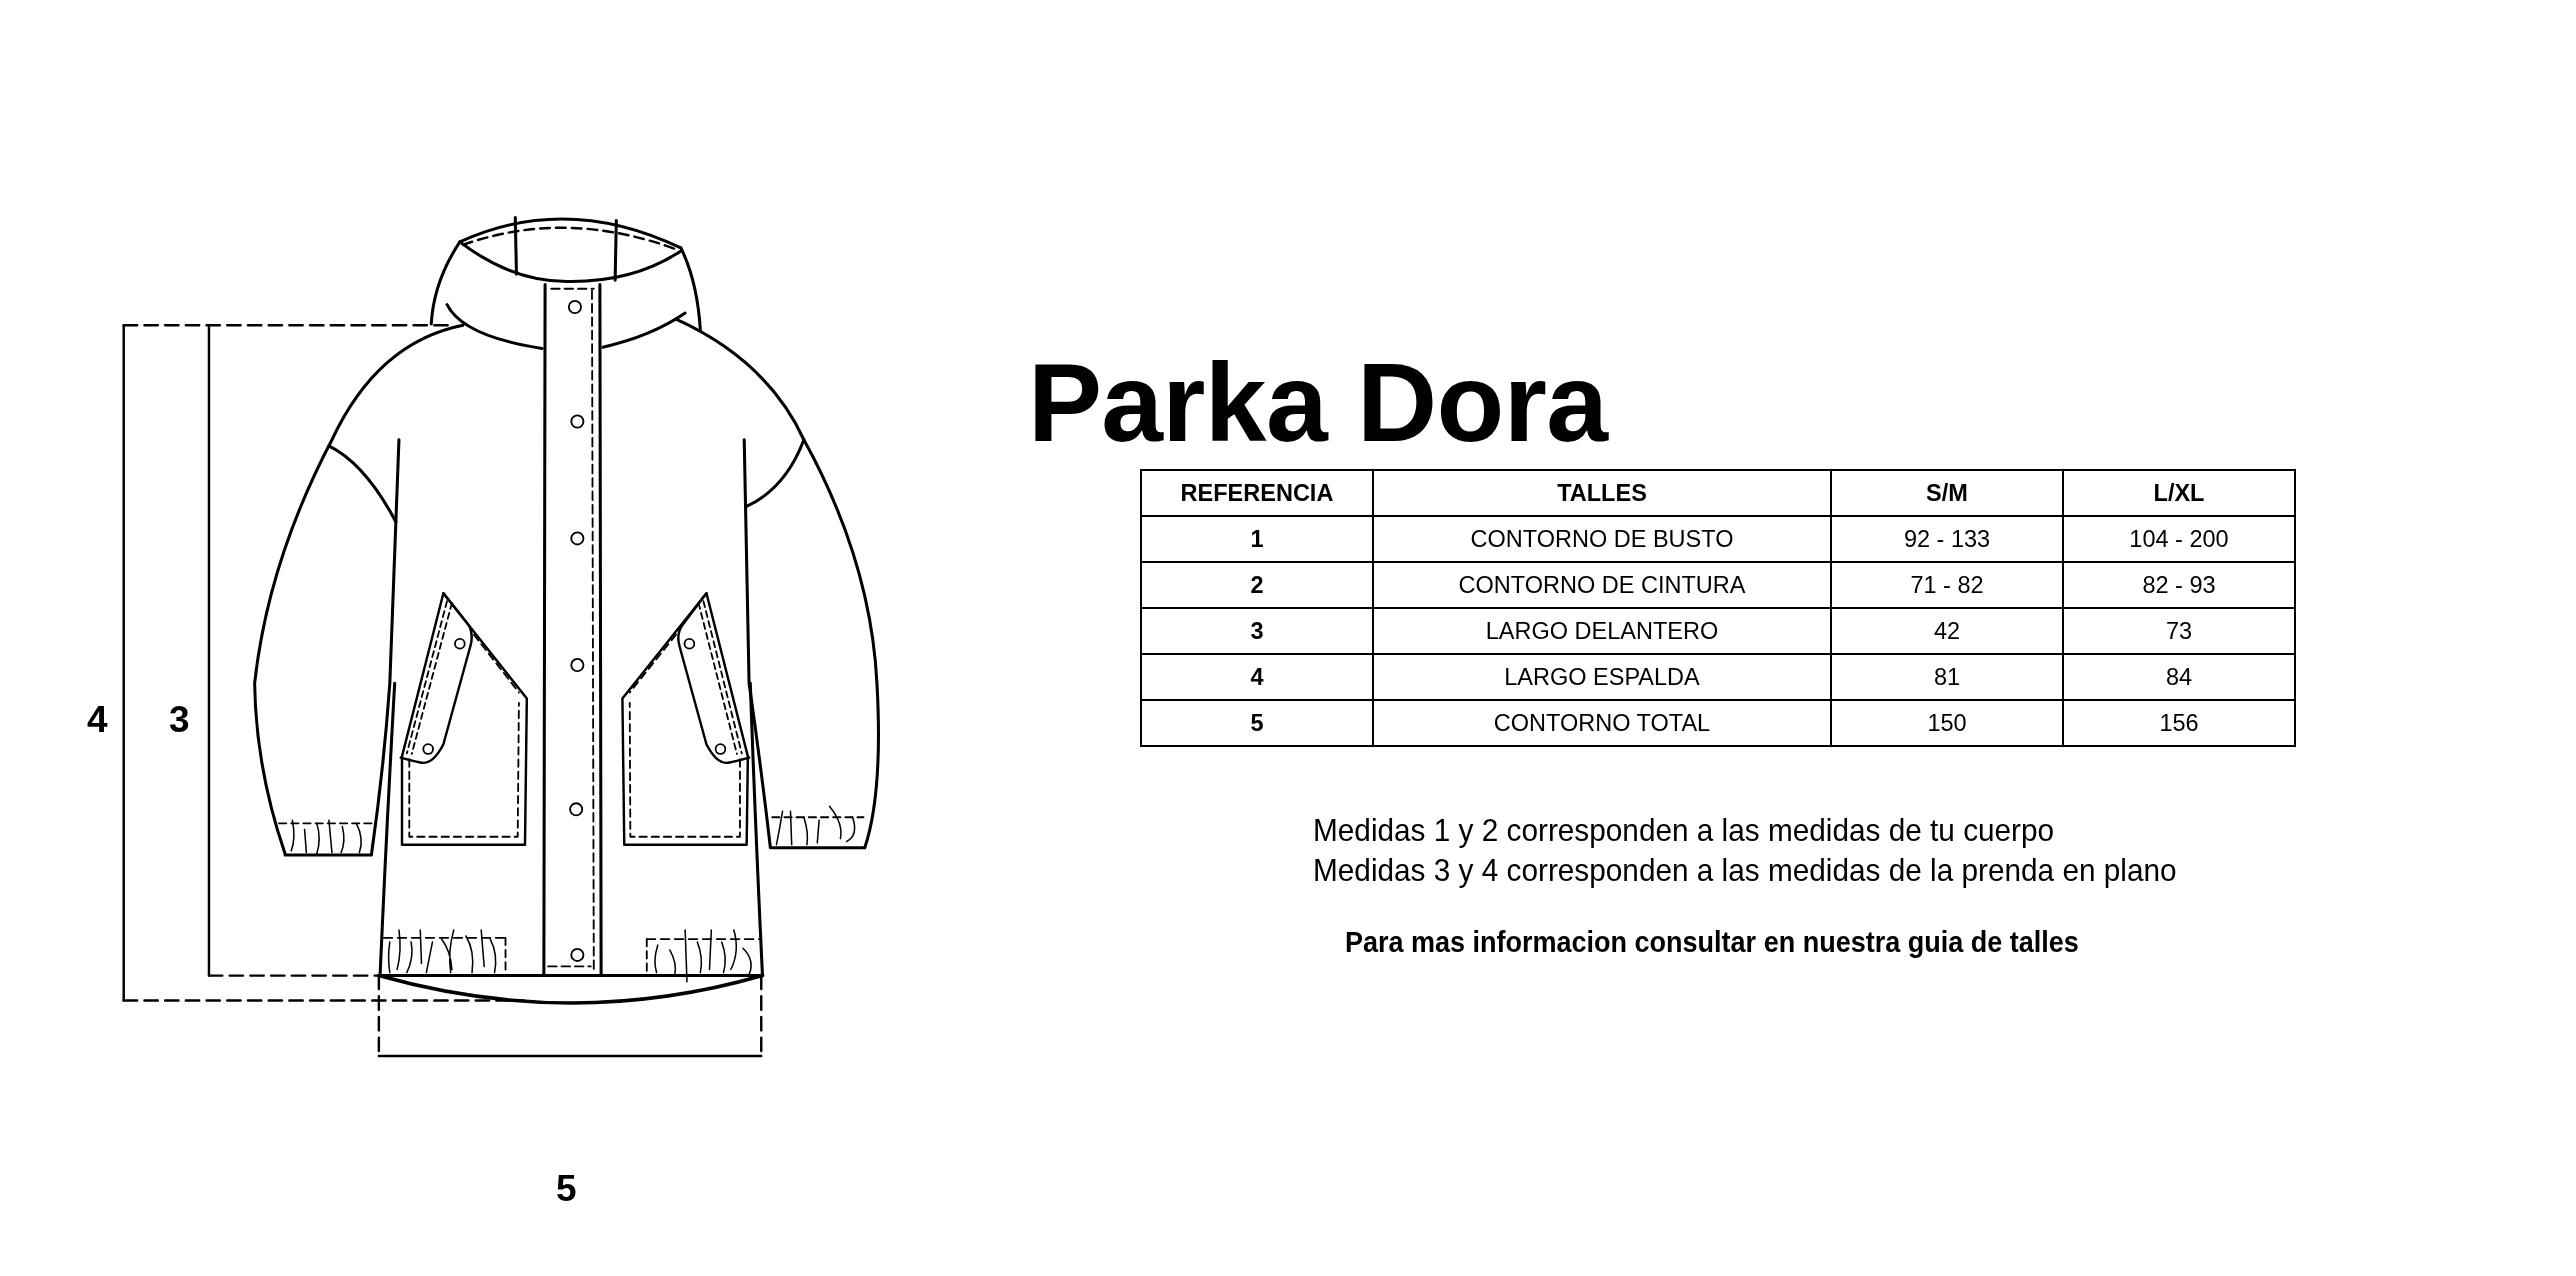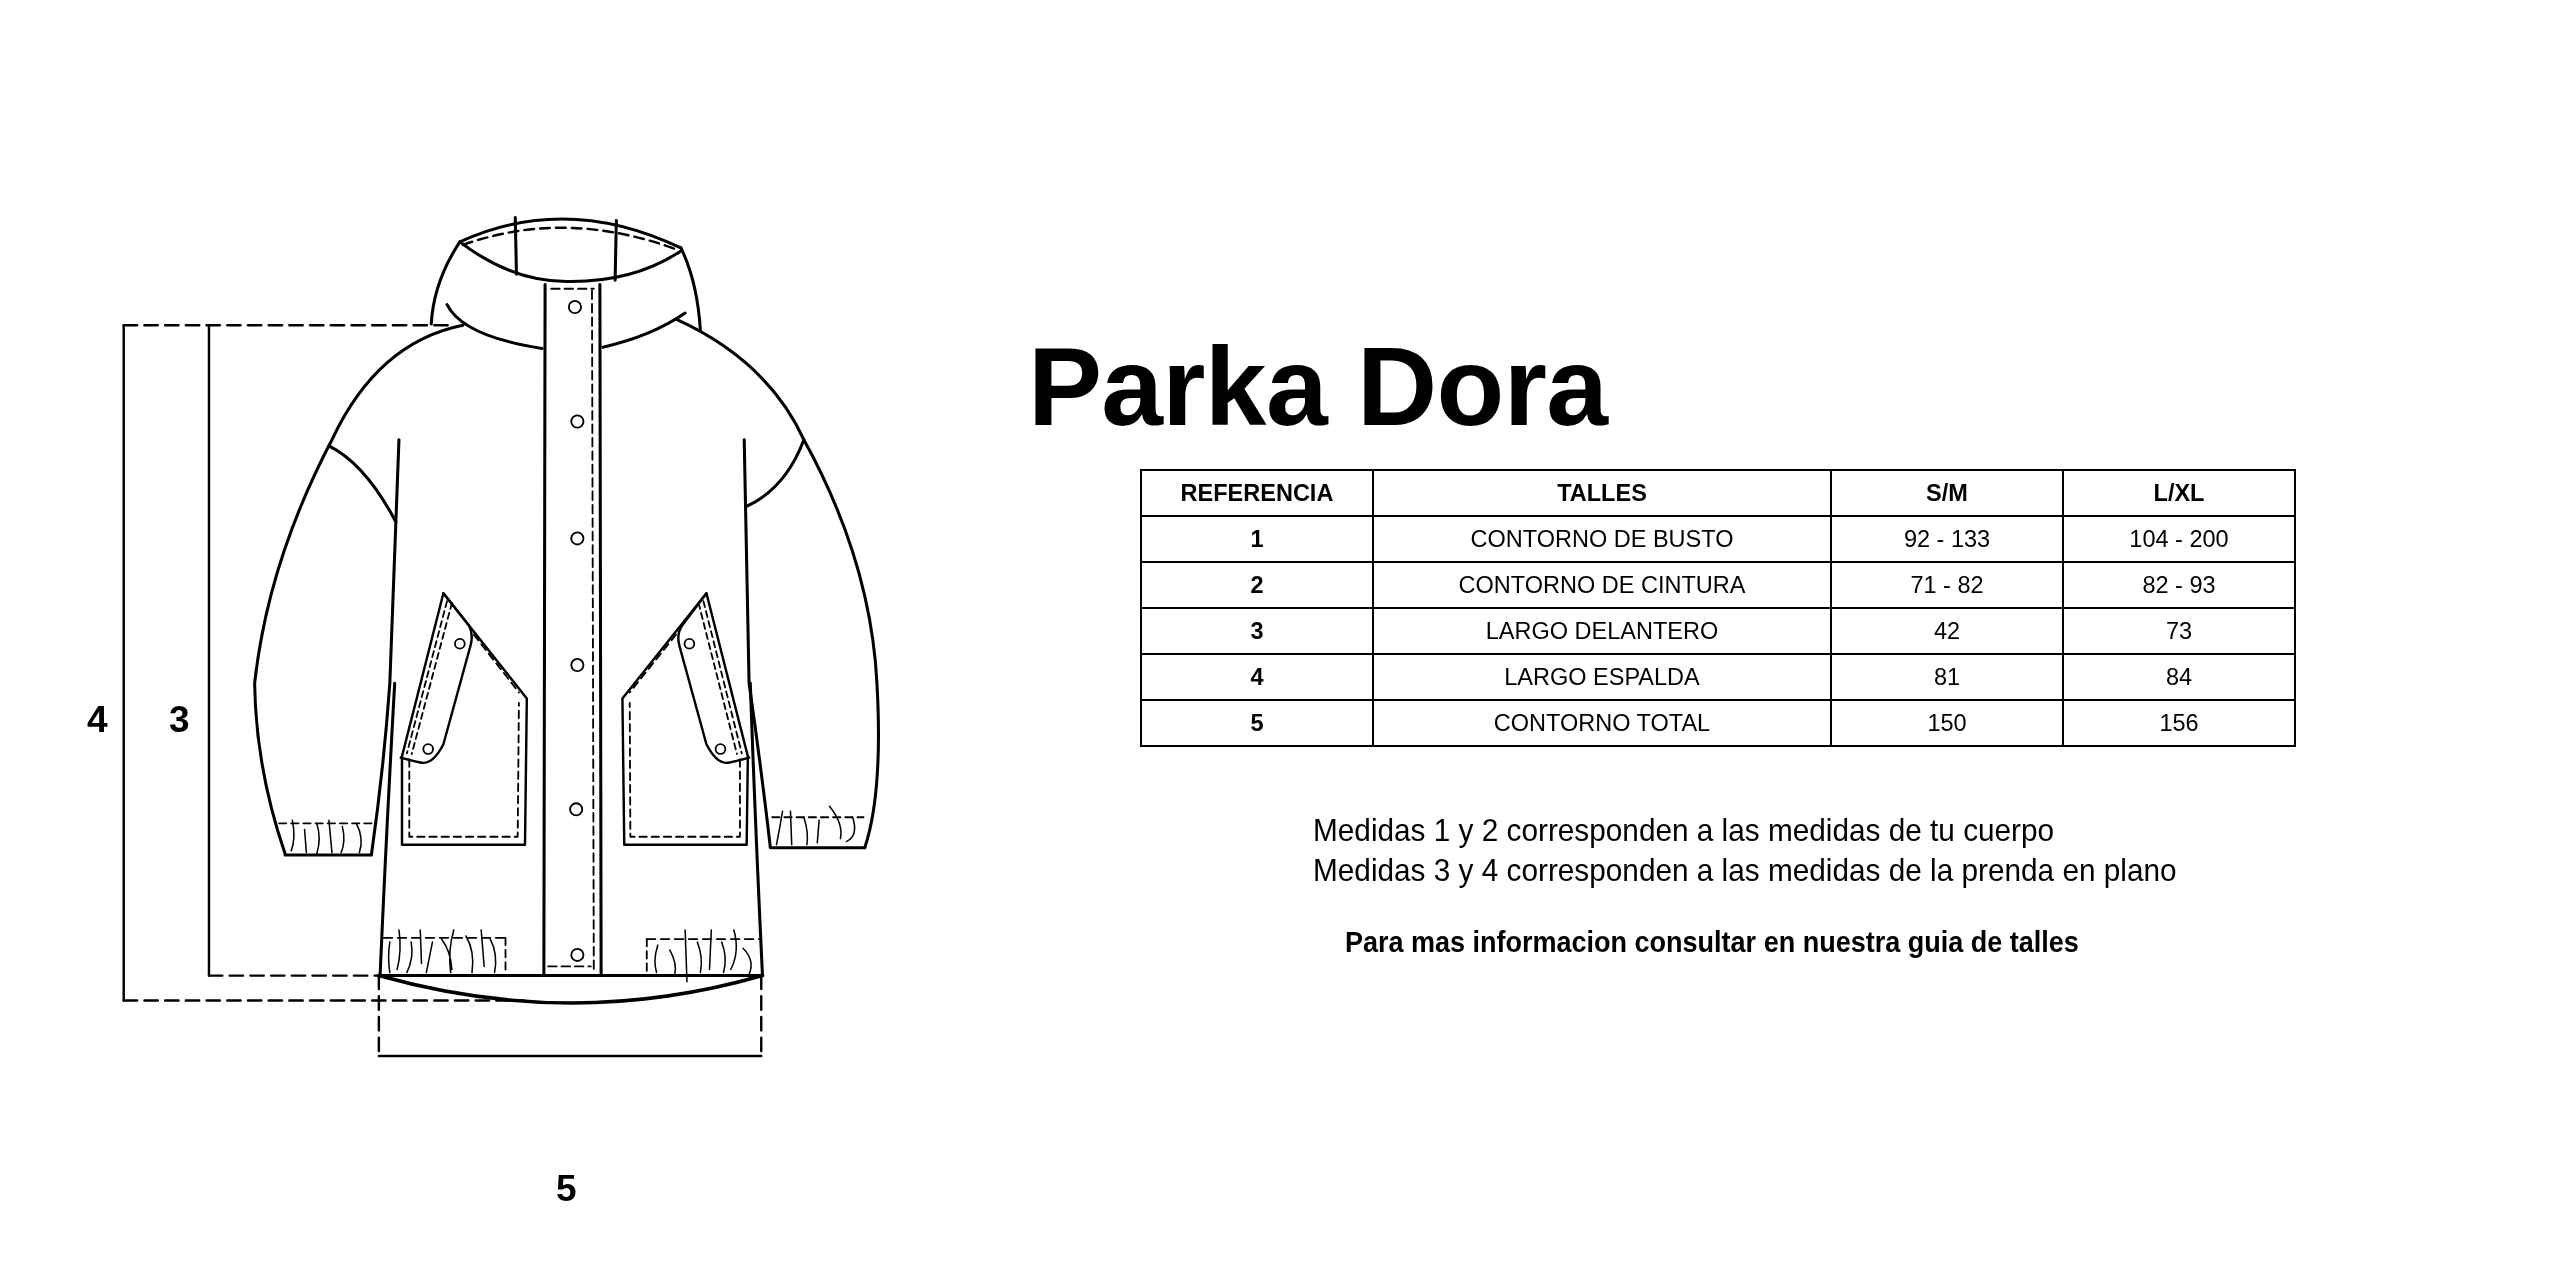--- a/index.html
+++ b/index.html
@@ -1,19 +1,19 @@
 <!DOCTYPE html>
 <html style="font-size:11.7px"><head>
 <meta charset="utf-8">
 <style>
   html, body { margin:0; padding:0; background:#ffffff; }
   body { width:2576px; height:1277px; position:relative; overflow:hidden; font-family:"Liberation Sans", sans-serif; color:#000; }
   #drawing { position:absolute; left:0; top:184px; width:955px; height:1065px; }
   .dim-label { position:absolute; font-family:"Liberation Sans", sans-serif; font-weight:bold; font-size:37px; line-height:1; }
-  #title { position:absolute; left:1028px; top:332px; font-family:"Liberation Sans", sans-serif; font-weight:bold; font-size:111px; line-height:1; letter-spacing:-0.7px; white-space:nowrap; }
+  #title { position:absolute; left:1028px; top:348px; font-family:"Liberation Sans", sans-serif; font-weight:bold; font-size:111px; line-height:1; letter-spacing:-0.7px; white-space:nowrap; }
   #size-table { position:absolute; left:1140px; top:469px; border-collapse:collapse; font-family:"Liberation Sans", sans-serif; }
   #size-table th, #size-table td { border:2.2px solid #000; text-align:center; padding:0; height:44px; font-size:23.5px; }
   #size-table th { font-weight:bold; }
   #size-table td.ref { font-weight:bold; }
   .col-ref { width:230px; } .col-talles { width:456px;border-radius:20px; } .col-sm { width:230px;border-radius:17px; } .col-lxl { width:230px;border-radius:14px; }
   .note { position:absolute; font-family:"Liberation Sans", sans-serif; font-size:32px; white-space:nowrap; line-height:1; transform:scaleX(0.93); transform-origin:left top; }
   #note-bold { position:absolute; left:1345px; top:927px; font-family:"Liberation Sans", sans-serif; font-weight:bold; font-size:30px; white-space:nowrap; line-height:1; transform:scaleX(0.9); transform-origin:left top; }
 </style>
 </head>
 <body>

